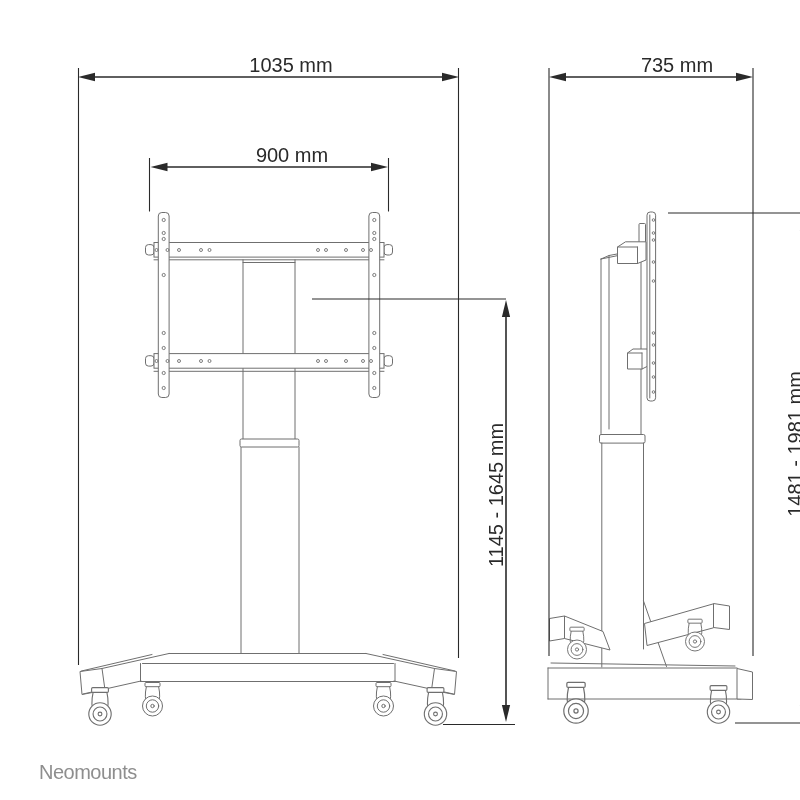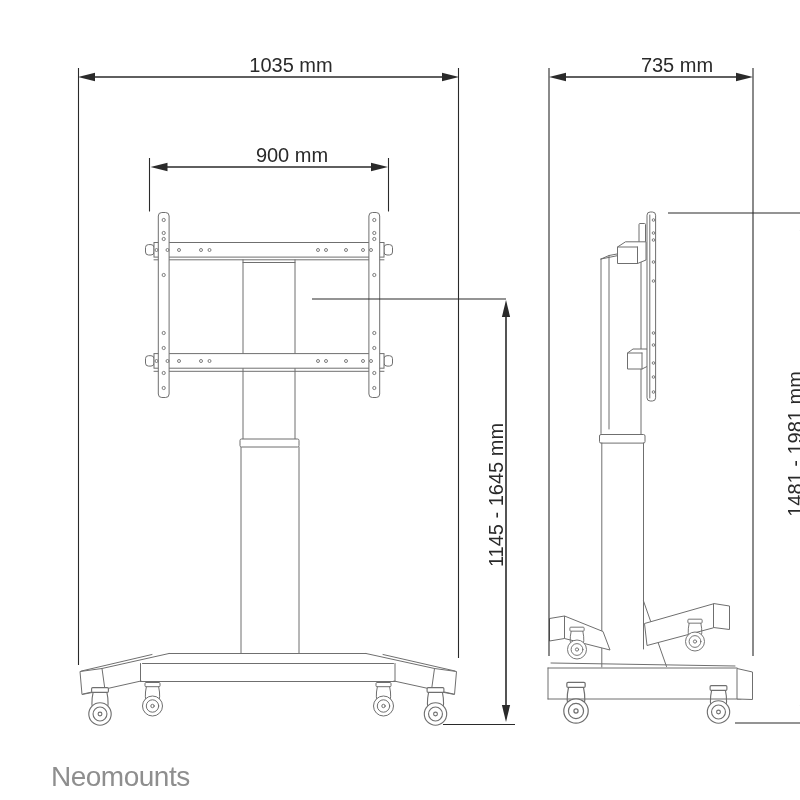--- a/index.html
+++ b/index.html
@@ -8,22 +8,22 @@
   svg{position:absolute;left:0;top:0;}
   
   .pline{stroke:var(--product-line,#6f6f6f);fill:none;stroke-width:1;stroke-linecap:round;}
   .pfill{stroke:var(--product-line,#6f6f6f);fill:#ffffff;stroke-width:1;}
   .hole{stroke:var(--product-line,#6f6f6f);fill:none;stroke-width:0.9;}
   
   .dline{stroke:var(--dimension-line,#2a2a2a);fill:none;stroke-width:1.6;}
   .eline{stroke:var(--dimension-line,#2a2a2a);fill:none;stroke-width:1.1;}
   .dfill{fill:var(--dimension-line,#2a2a2a);stroke:none;}
   .dtext{fill:var(--dimension-line,#2a2a2a);font:20px "Liberation Sans",sans-serif;}
-  .logo{position:absolute;left:15px;top:761px;color:var(--logo,#8e8e8e);
-        font-size:28px;letter-spacing:-0.5px;font-weight:normal;}
+  .logo{position:absolute;left:3px;top:761px;color:var(--logo,#8e8e8e);
+        font-size:20px;letter-spacing:-0.5px;font-weight:normal;}
 </style>
 </head>
 <body>
 
 <div class="canvas">
 
 <svg width="800" height="800" viewBox="0 0 800 800">
   <defs>
     <g id="caster-shape">
       <rect x="-7.5" y="-23.5" width="15" height="4.2" rx="1" class="pfill"></rect>

